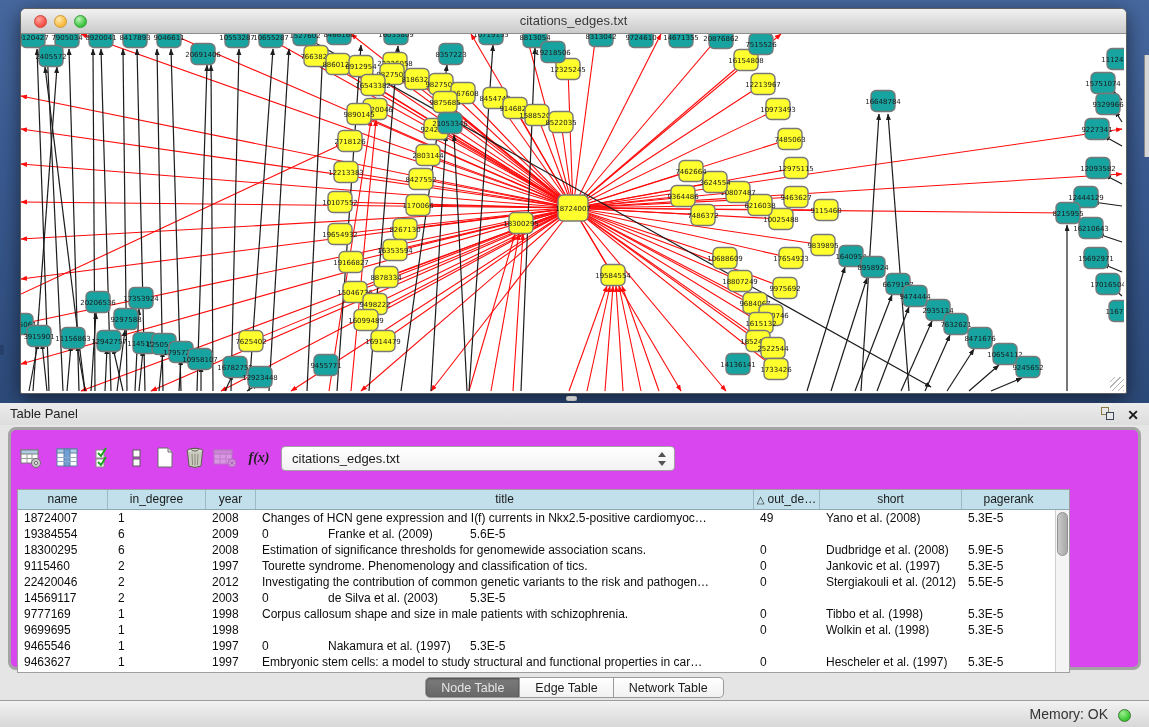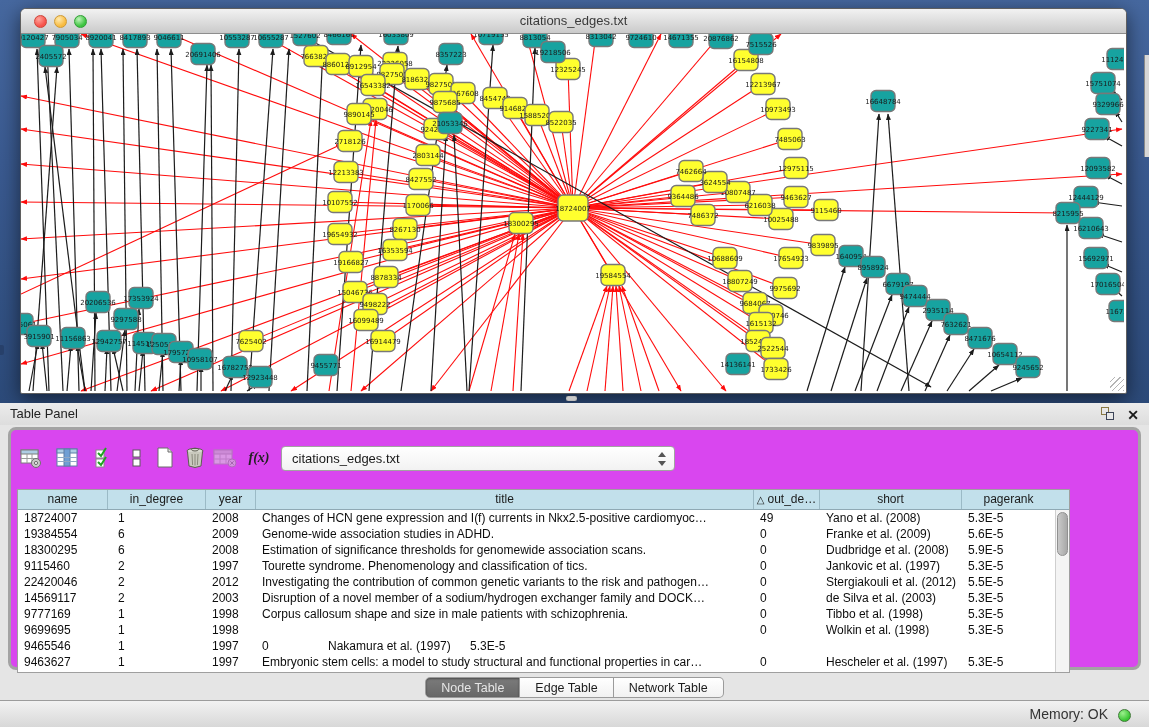--- a/index.html
+++ b/index.html
@@ -843,21 +843,20 @@
             <div class="td" style="width: 50px;">2008</div>
             <div class="td" style="width: 498px;">Changes of HCN gene expression and I(f) currents in Nkx2.5-positive cardiomyoc…</div>
             <div class="td" style="width: 66px;">49</div>
             <div class="td" style="width: 142px;">Yano et al. (2008)</div>
             <div class="td" style="width: 93px;">5.3E-5</div>
           </div>
           <div class="trow">
             <div class="td" style="width: 90px;">19384554</div>
             <div class="td ind" style="width: 98px;">6</div>
             <div class="td" style="width: 50px;">2009</div>
-            <div class="td" style="width: 498px;">Genome-wide association studies in ADHD.</div>
             <div class="td" style="width: 66px;">0</div>
             <div class="td" style="width: 142px;">Franke et al. (2009)</div>
             <div class="td" style="width: 93px;">5.6E-5</div>
           </div>
           <div class="trow">
             <div class="td" style="width: 90px;">18300295</div>
             <div class="td ind" style="width: 98px;">6</div>
             <div class="td" style="width: 50px;">2008</div>
             <div class="td" style="width: 498px;">Estimation of significance thresholds for genomewide association scans.</div>
             <div class="td" style="width: 66px;">0</div>
@@ -879,21 +878,20 @@
             <div class="td" style="width: 50px;">2012</div>
             <div class="td" style="width: 498px;">Investigating the contribution of common genetic variants to the risk and pathogen…</div>
             <div class="td" style="width: 66px;">0</div>
             <div class="td" style="width: 142px;">Stergiakouli et al. (2012)</div>
             <div class="td" style="width: 93px;">5.5E-5</div>
           </div>
           <div class="trow">
             <div class="td" style="width: 90px;">14569117</div>
             <div class="td ind" style="width: 98px;">2</div>
             <div class="td" style="width: 50px;">2003</div>
-            <div class="td" style="width: 498px;">Disruption of a novel member of a sodium/hydrogen exchanger family and DOCK…</div>
             <div class="td" style="width: 66px;">0</div>
             <div class="td" style="width: 142px;">de Silva et al. (2003)</div>
             <div class="td" style="width: 93px;">5.3E-5</div>
           </div>
           <div class="trow">
             <div class="td" style="width: 90px;">9777169</div>
             <div class="td ind" style="width: 98px;">1</div>
             <div class="td" style="width: 50px;">1998</div>
             <div class="td" style="width: 498px;">Corpus callosum shape and size in male patients with schizophrenia.</div>
             <div class="td" style="width: 66px;">0</div>

